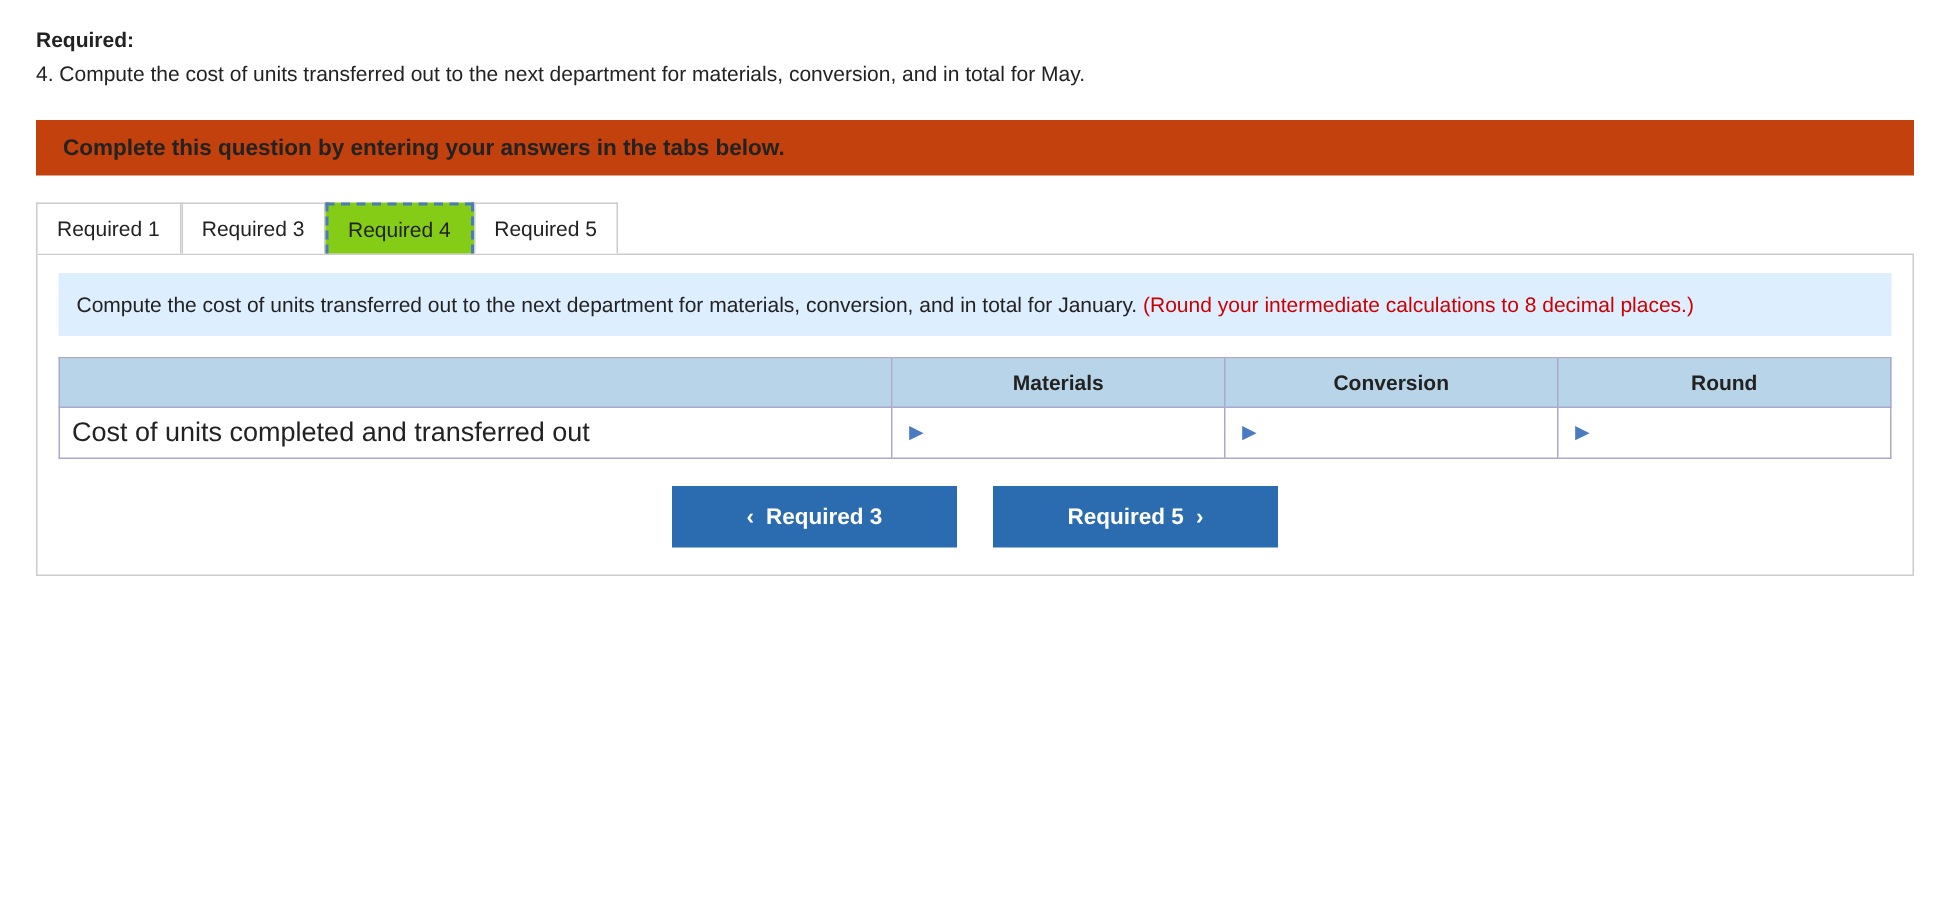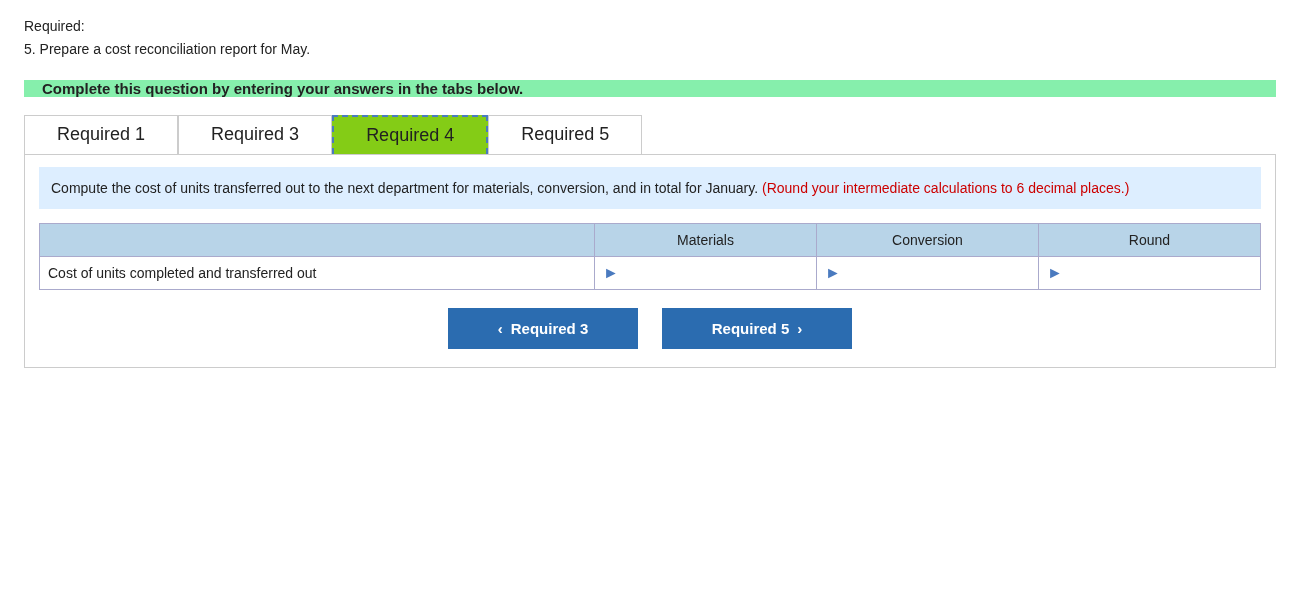--- a/index.html
+++ b/index.html
@@ -6,49 +6,49 @@
     body {
       font-family: Arial, sans-serif;
       font-size: 14px;
       background: #fff;
       color: #222;
       width: 1300px;
       min-height: 607px;
       padding: 18px 24px;
     }
     .required-header {
-      font-weight: normal;
+      font-weight: bold;
       margin-bottom: 4px;
     }
     .required-list {
       list-style: none;
       margin-bottom: 18px;
       line-height: 1.7;
     }
     .instruction-box {
-      background: #86efac;
-      padding: 0 18px;
+      background: #c2410c;
+      padding: 10px 18px;
       margin-bottom: 18px;
       font-weight: bold;
       font-size: 15px;
       color: #222;
     }
     .tabs-container {
       display: flex;
       border-bottom: 1px solid #ccc;
       margin-bottom: 0;
     }
     .tab {
-      padding: 8px 32px;
+      padding: 8px 13px;
       border: 1px solid #ccc;
       border-bottom: none;
       cursor: pointer;
       background: #fff;
       margin-right: 0;
-      font-size: 18px;
+      font-size: 14px;
       color: #222;
     }
     .tab.active {
       border: 2px dashed #4a7abf;
       border-bottom: none;
       background: #84cc16;
       font-weight: normal;
       position: relative;
       z-index: 2;
     }
@@ -74,34 +74,34 @@
     }
     .data-table {
       width: 100%;
       border-collapse: collapse;
       margin-bottom: 18px;
     }
     .data-table thead tr th {
       background: #b8d4e8;
       padding: 8px 12px;
       text-align: center;
-      font-weight: normal;
+      font-weight: bold;
       border: 1px solid #aac;
     }
     .data-table thead tr th:first-child {
       background: #b8d4e8;
       text-align: left;
     }
     .data-table tbody tr td {
       border: 1px solid #aac;
       padding: 6px 8px;
       vertical-align: middle;
     }
     .data-table tbody tr td:first-child {
-      font-size: 14px;
+      font-size: 18px;
       color: #222;
       margin-top: 13px;
     }
     .input-cell {
       display: flex;
       align-items: center;
     }
     .input-arrow {
       color: #4a7abf;
       margin-right: 4px;
@@ -135,38 +135,38 @@
       gap: 8px;
       min-width: 190px;
       justify-content: center;
     }
   </style>
 </head>
 <body>
 
 <p class="required-header">Required:</p>
 <ul class="required-list">
-  <li>5. Prepare a cost reconciliation report for May.</li>
+  <li>4. Compute the cost of units transferred out to the next department for materials, conversion, and in total for May.</li>
 </ul>
 
 <div class="instruction-box">
   <span>Complete this question by entering your answers in the tabs below.</span>
 </div>
 
 <div class="tabs-container">
   <div class="tab">Required 1</div>
   <div class="tab">Required 3</div>
   <div class="tab active">Required 4</div>
   <div class="tab">Required 5</div>
 </div>
 
 <div class="content-area">
   <div class="instruction-text">
     <span>Compute the cost of units transferred out to the next department for materials, conversion, and in total for January.</span>
-    <span class="red-text">(Round your intermediate calculations to 6 decimal places.)</span>
+    <span class="red-text">(Round your intermediate calculations to 8 decimal places.)</span>
   </div>
 
   <table class="data-table">
     <thead>
       <tr>
         <th style="width:45%;"></th>
         <th style="width:18%;">Materials</th>
         <th style="width:18%;">Conversion</th>
         <th style="width:18%;">Round</th>
       </tr>

